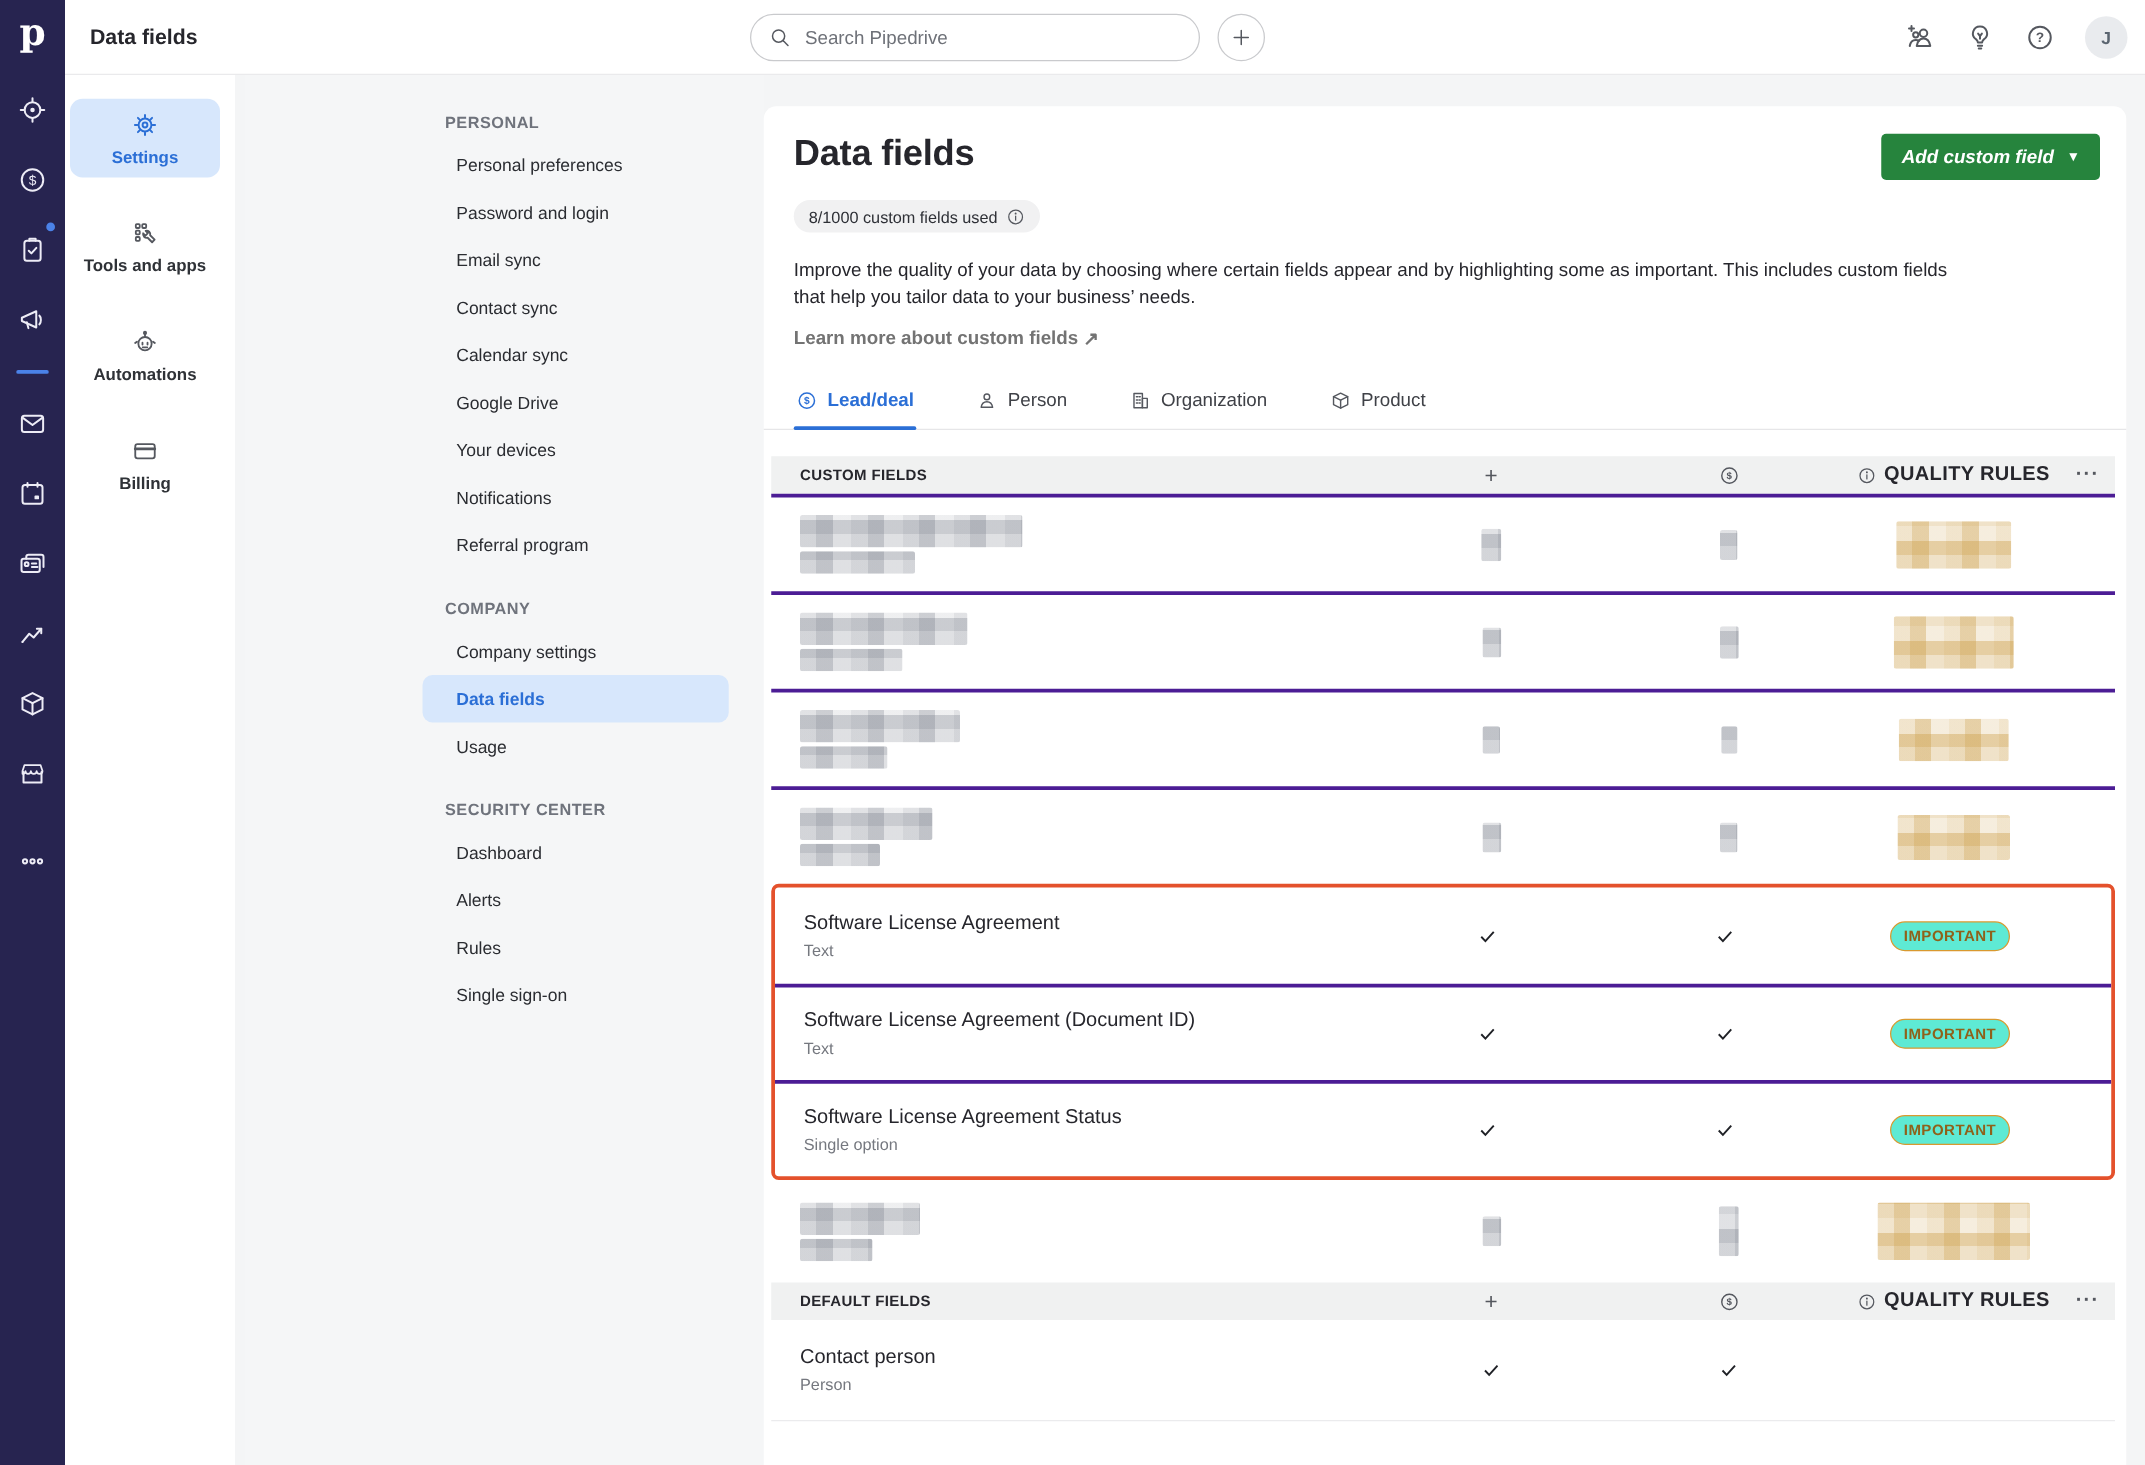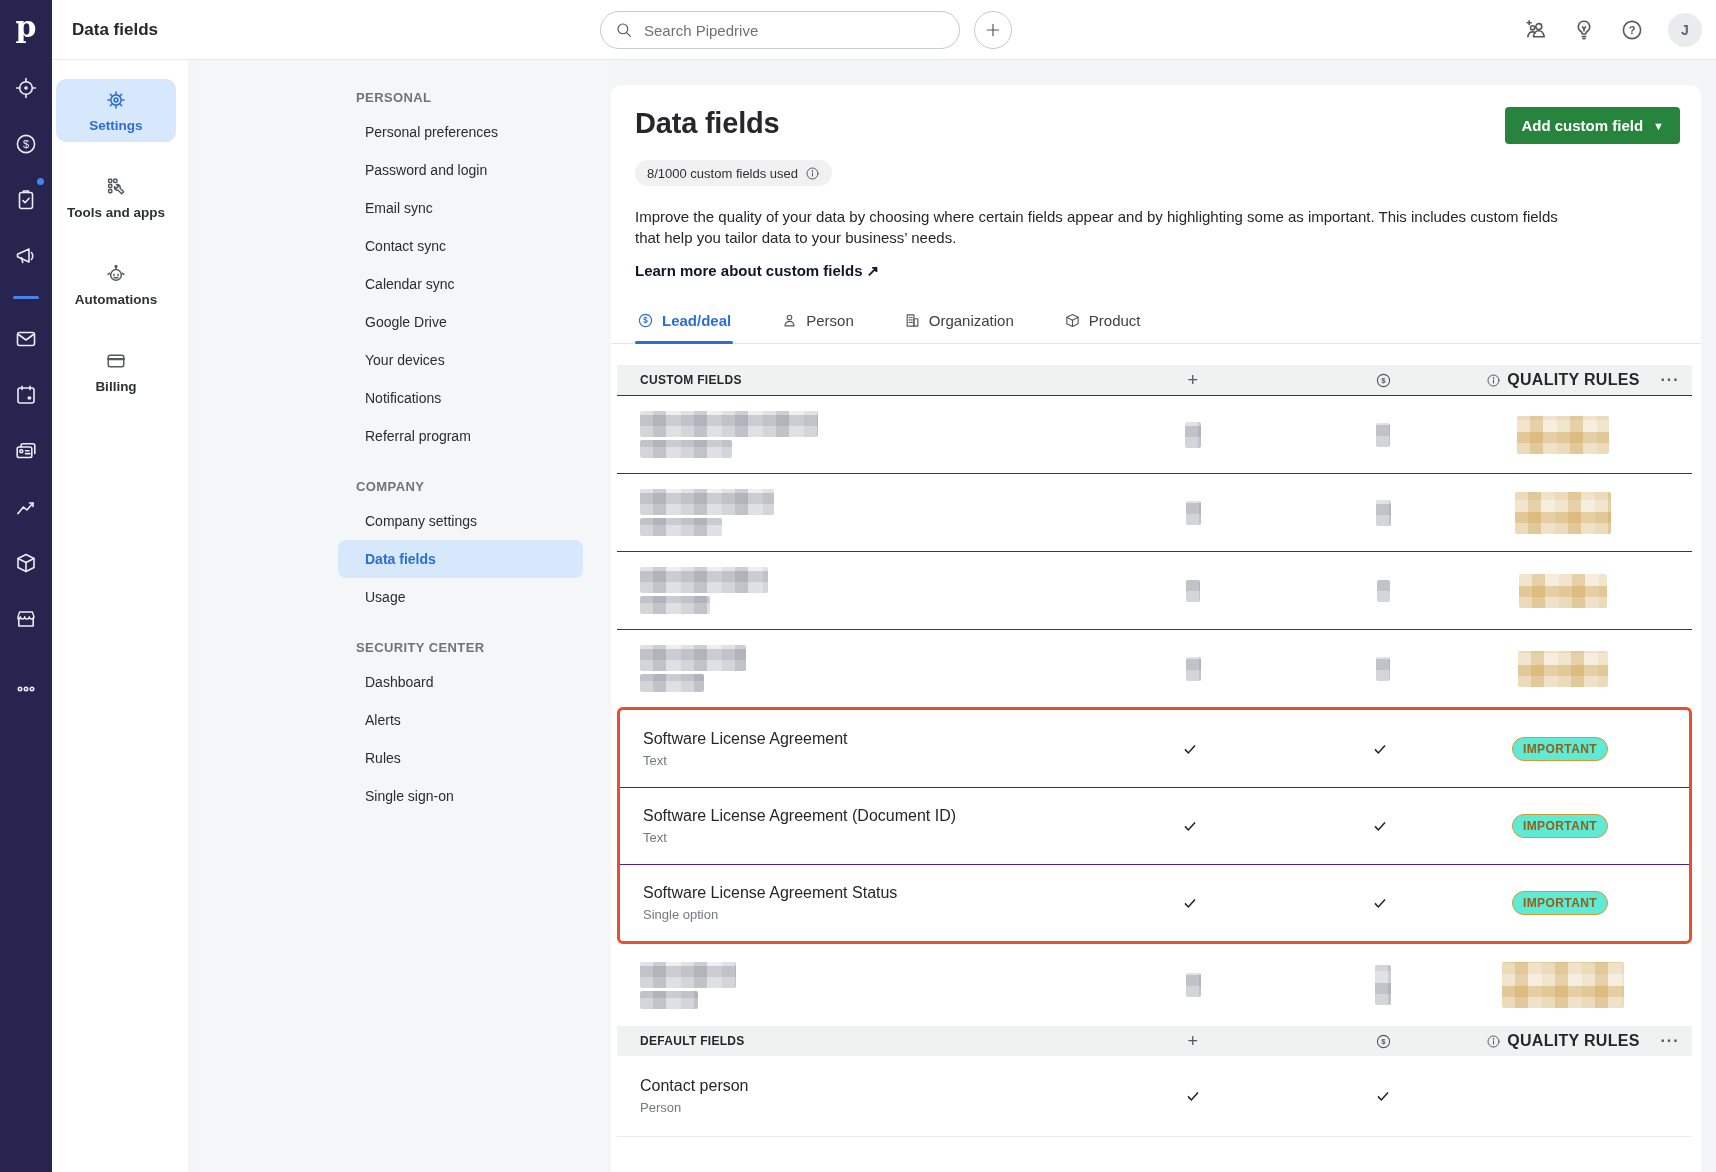--- a/index.html
+++ b/index.html
@@ -49,42 +49,42 @@
   .nav-item{margin-left:-18px;width:245px;padding:11px 0 11px 27px;font-size:14px;color:#2a2c31;
     border-radius:8px;cursor:pointer;}
   .nav-item.active{background:#d7e7fc;color:#2b6fd6;font-weight:700;}
 
   
   .card{position:absolute;left:611px;top:85px;width:1090px;height:1087px;background:#fff;
     border-radius:10px 10px 0 0;}
   .card-head{display:flex;justify-content:space-between;align-items:flex-start;padding:22px 21px 0 24px;}
   h1{margin:0;font-size:29px;font-weight:600;letter-spacing:-.2px;}
   .add-btn{background:#26843d;color:#fff;border:none;border-radius:4px;height:37px;padding:0 16px;
-    font-size:15px;font-weight:700;display:flex;align-items:center;gap:10px;cursor:pointer;font-family:"Liberation Sans",sans-serif;}
+    font-size:15px;font-weight:700;display:flex;align-items:center;gap:10px;cursor:pointer;font-family:"Liberation Sans",sans-serif;font-style:italic;}
   .add-btn .caret{font-size:11px;}
   .usage-pill{display:inline-flex;align-items:center;gap:7px;margin:16px 0 0 24px;background:#f1f1f2;
     border-radius:13px;height:26px;padding:0 12px;font-size:13px;color:#2e3036;cursor:pointer;}
   .desc{margin:20px 24px 0;max-width:940px;font-size:15px;line-height:1.43;color:#26262c;}
-  .learn-link{display:inline-flex;align-items:center;gap:4px;margin:13px 0 0 24px;color:#0f172a;
+  .learn-link{display:inline-flex;align-items:center;gap:4px;margin:13px 0 0 24px;color:#737373;
     font-size:15px;font-weight:700;text-decoration:none;cursor:pointer;}
   .tabs{display:flex;gap:46px;margin-top:32px;padding:0 0 0 24px;border-bottom:1px solid #e6e6e8;}
   .tab{display:flex;align-items:center;gap:8px;font-size:15px;color:#3f4147;padding:0 2px 14px;cursor:pointer;position:relative;}
   .tab.active{color:#2b6fd6;font-weight:700;}
   .tab.active::after{content:"";position:absolute;left:0;right:0;bottom:-1px;height:3px;background:#2b6fd6;border-radius:2px;}
 
   
   .table{margin:21px 9px 0 6px;}
   .grid{display:grid;grid-template-columns:1fr 190px 190px 170px 44px;align-items:center;}
   .thead{height:30px;background:#f0f1f1;font-size:12px;font-weight:700;letter-spacing:.3px;color:#26262c;}
   .thead .namec{padding-left:23px;}
   .ctr{display:flex;align-items:center;justify-content:center;}
   .plus-g{font-size:18px;color:#54575e;font-weight:400;}
   .dots{font-size:16px;font-weight:700;color:#54575e;letter-spacing:1px;cursor:pointer;}
   .quality{gap:6px;font-size:16px;font-weight:700;color:#26262c;}
-  .trow{height:78px;border-top:1px solid #4c1d95;}
+  .trow{height:78px;border-top:3px solid #4c1d95;}
   .trow:first-of-type{border-top:none;}
   .namec{padding-left:23px;}
   .fname{font-size:16px;color:#26262c;margin-bottom:5px;}
   .ftype{font-size:13px;color:#75787f;}
   .badge{display:inline-block;border:1.5px solid #d9992f;background:#5eead4;color:#8f611a;
     font-size:12px;font-weight:700;letter-spacing:.4px;border-radius:12px;padding:4px 10px;}
   .hl-box{border:3px solid #e4512c;border-radius:6px;overflow:hidden;}
   .hl-box .trow{height:77px;}
   .hl-box .trow:first-child{border-top:none;}
 

